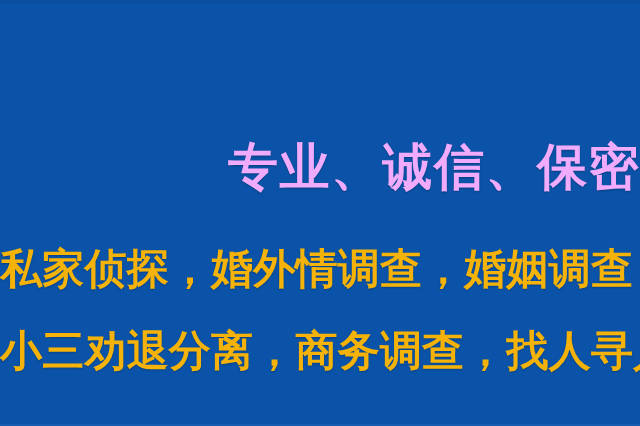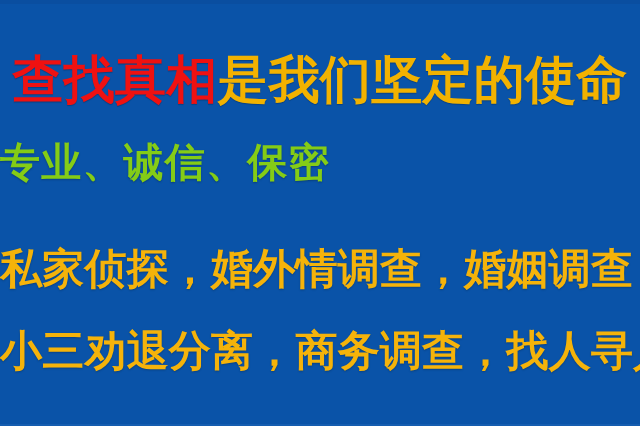--- a/index.html
+++ b/index.html
@@ -66,24 +66,24 @@
   }
   #line-1 .seg-gold {
     color: #f2b200;
   }
 
   
   #line-2 {
     left: 0;
     top: 142px;
     width: 640px;
-    text-align: left;
-    font-size: 40px;
+    text-align: right;
+    font-size: 50px;
     letter-spacing: 0.03em;
-    color: #84cc16;
+    color: #f0abfc;
     text-shadow: 0 1px 2px rgba(0, 0, 0, 0.25);
   }
 
   
   #line-3, #line-4 {
     left: 0;
     width: 640px;
     text-align: center;
     font-size: 42px;
     color: #f5b30a;
@@ -93,23 +93,20 @@
   #line-3 { top: 248px; }
   #line-4 { top: 330px; }
 </style>
 </head>
 <body>
 
 <div id="banner">
 
   <div class="edge-top"></div>
 
-  <div class="line" id="line-1">
-    <span class="seg-red">查找真相</span><span class="seg-gold">是我们坚定的使命</span>
-  </div>
 
   <div class="line" id="line-2">专业、诚信、保密</div>
 
   <div class="line" id="line-3">私家侦探，婚外情调查，婚姻调查，</div>
 
   <div class="line" id="line-4">小三劝退分离，商务调查，找人寻人</div>
 
   <div class="edge-bottom"></div>
 
 </div>

